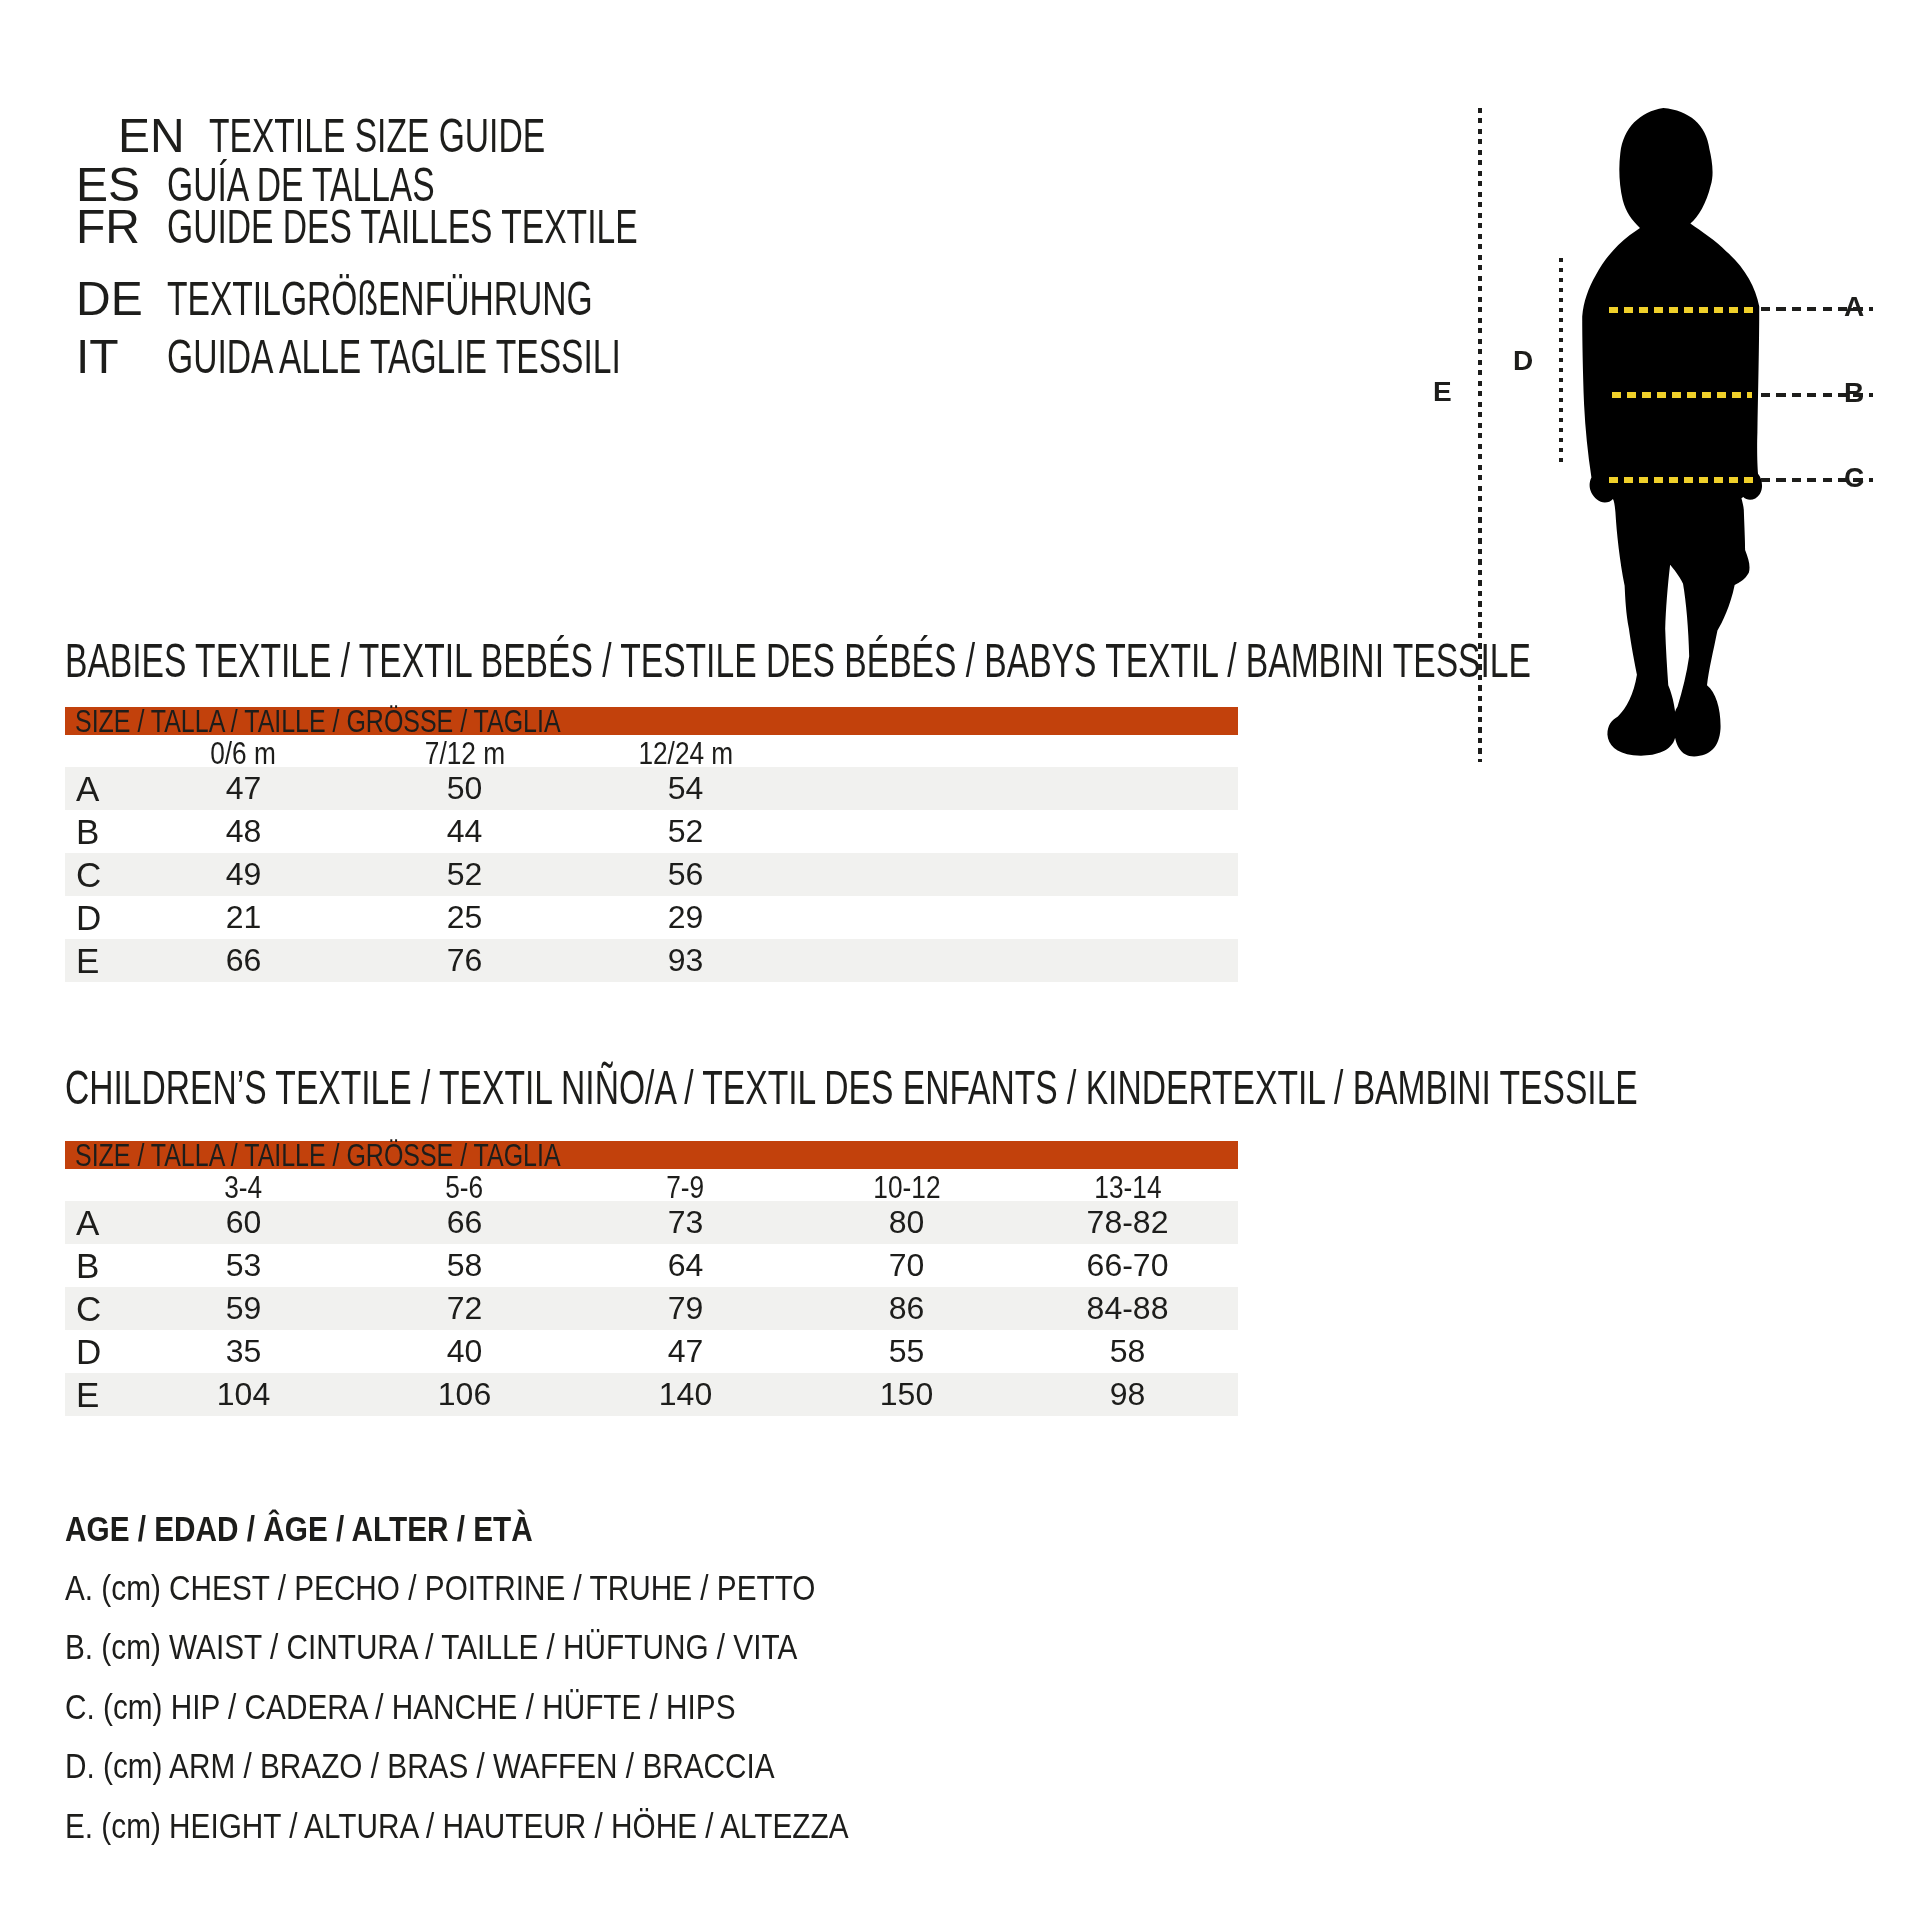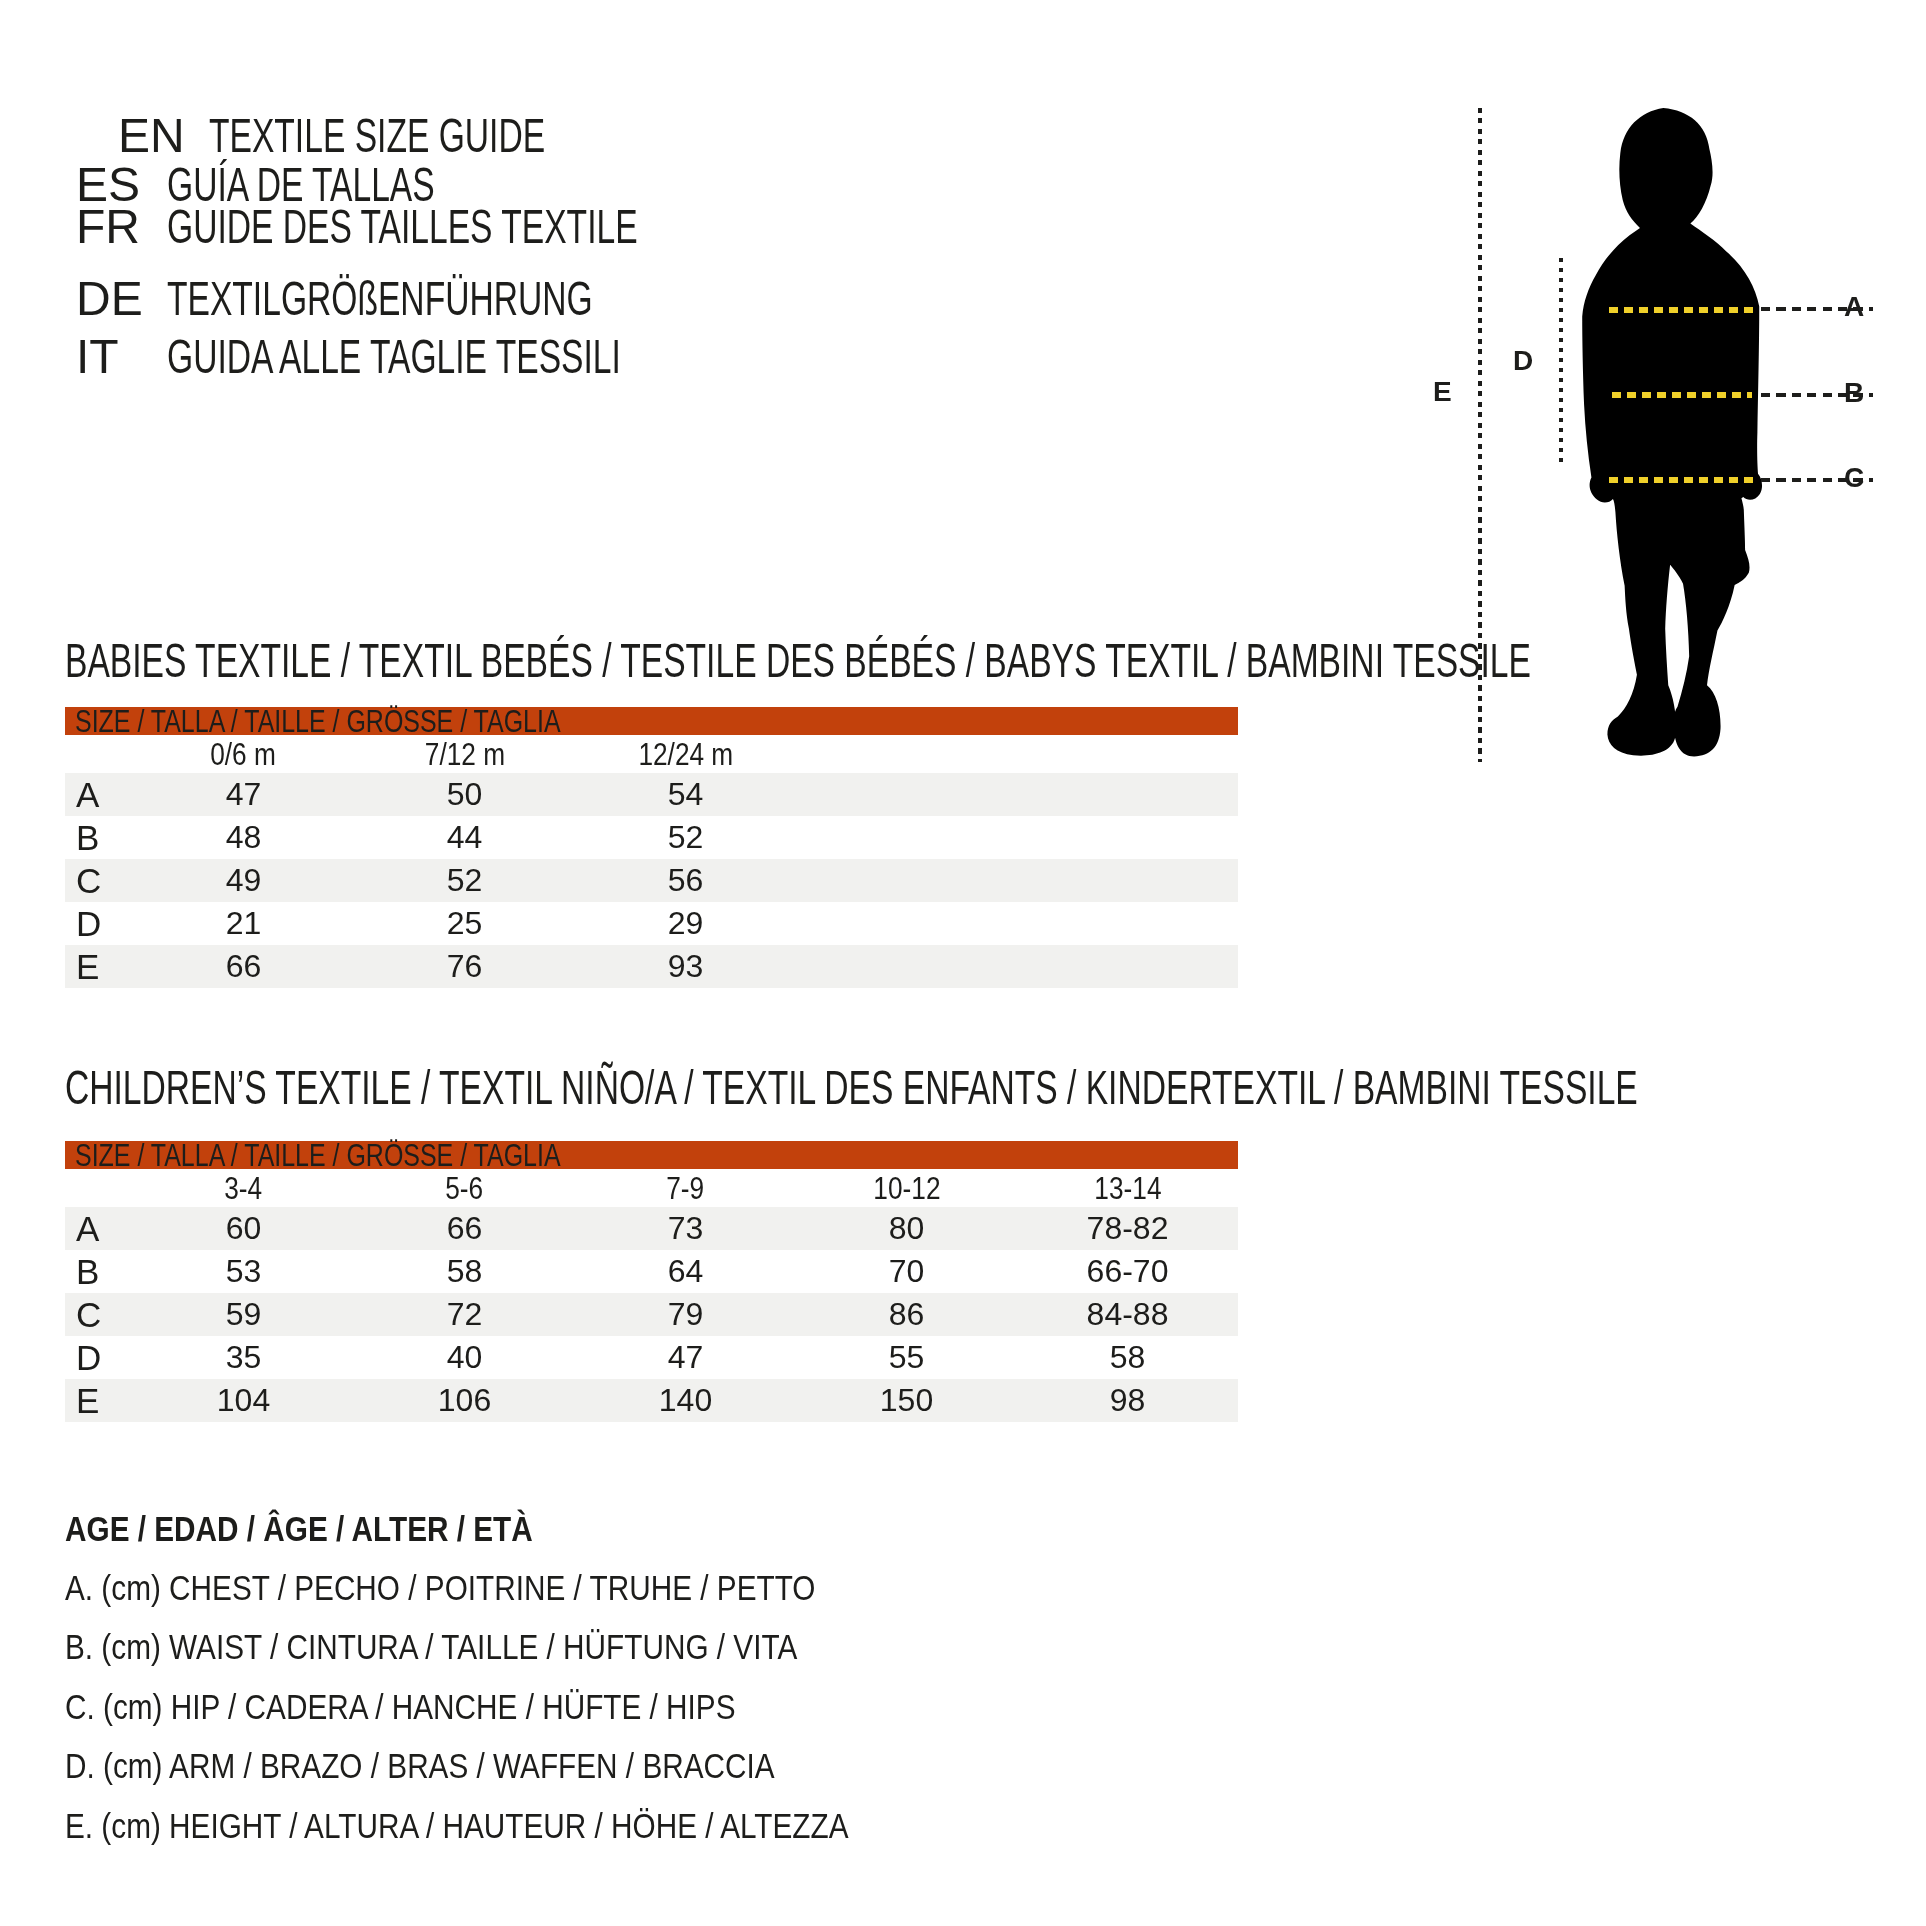--- a/index.html
+++ b/index.html
@@ -17,21 +17,21 @@
 
   
   .lang-row{position:absolute;left:76px;height:57px;display:flex;align-items:center;font-size:48px;}
   .lang-code{width:91px;flex:0 0 91px;}
   
   .section-title{position:absolute;left:65px;height:48px;display:flex;align-items:center;font-size:48px;}
   
   .tbl{position:absolute;left:65px;width:1173px;}
   .tbl-bar{height:28px;background:#c2410c;display:flex;align-items:center;padding-left:10px;box-sizing:border-box;font-size:32px;}
   .tbl-row{display:grid;grid-template-columns:68px repeat(5,1fr);align-items:center;font-size:32px;}
-  .tbl-row.head{height:38px;}
+  .tbl-row.head{height:32px;}
   .tbl-row.data{height:43px;}
   .tbl-row .lbl{padding-left:11px;font-size:35px;}
   .tbl-row .val{text-align:center;}
   .stripe{background:#f1f1ef;}
   
   .legend-line{position:absolute;left:65px;height:59px;display:flex;align-items:center;font-size:35px;}
   
   .vdots{position:absolute;width:4.3px;background:repeating-linear-gradient(to bottom,#1d1d1b 0 5px,transparent 5px 10.5px);}
   .vdots.thin{width:3.7px;background:repeating-linear-gradient(to bottom,#1d1d1b 0 4.3px,transparent 4.3px 10px);}
   .hdash-y{position:absolute;height:5.5px;background:repeating-linear-gradient(to right,#f0d02a 0 9.2px,transparent 9.2px 15px);}

